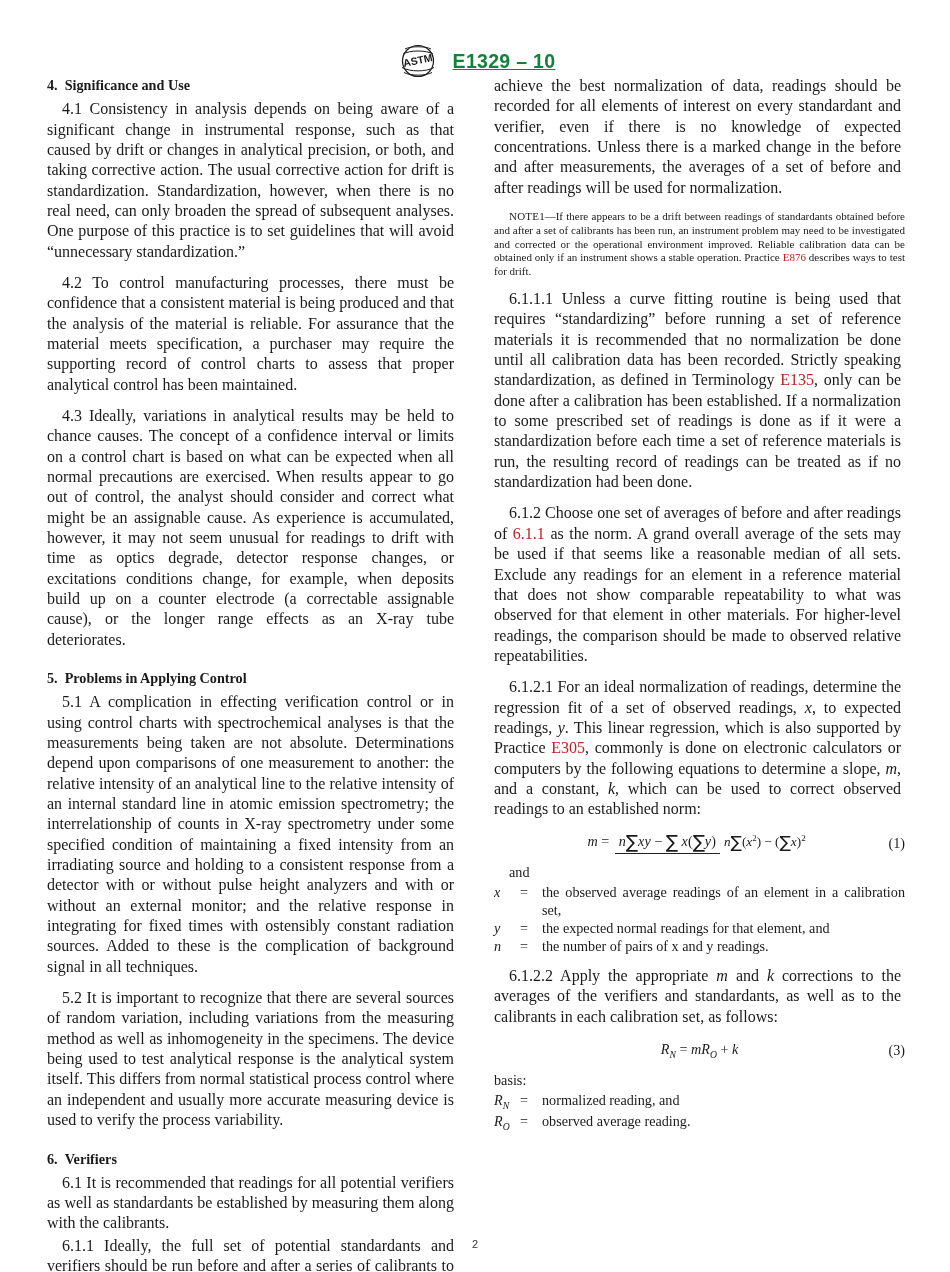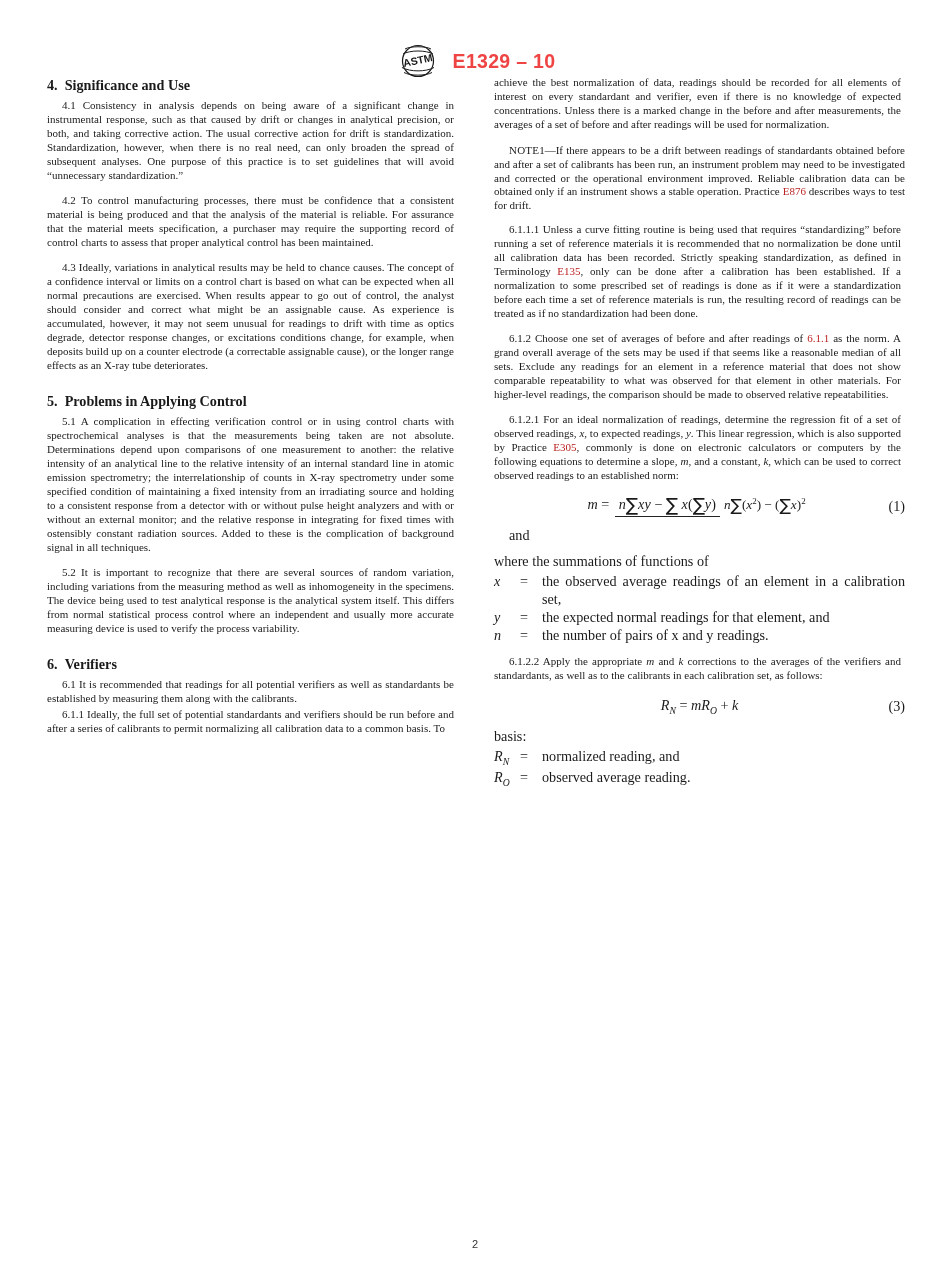--- a/index.html
+++ b/index.html
@@ -37,22 +37,23 @@
   .astm-logo {
     width: 46px;
     height: 34px;
     display: block;
   }
   .doc-designation {
     font-family: "Liberation Sans", "DejaVu Sans", sans-serif;
     font-size: 19.5px;
     font-weight: bold;
     letter-spacing: 0.3px;
-    color: #ef4444;
-    white-space: nowrap;
+    color: #15803d;
+    white-space: nowrap;
+    text-decoration: underline;
   }
 
   
   .columns {
     position: absolute;
     top: 76px;
     left: 47px;
     width: 858px;
     display: flex;
     gap: 36px;
@@ -65,21 +66,21 @@
     font-size: 14.2px;
     font-weight: bold;
     margin: 0 0 5px 0;
     padding: 0;
     line-height: 1.28;
     font-family: "Liberation Serif", "DejaVu Serif", serif;
   }
   h2.section-head .num { margin-right: 7px; }
 
   p.para {
-    font-size: 11px;
+    font-size: 16px;
     line-height: 1.272;
     margin: 0 4px 2px 0;
     text-align: justify;
     text-justify: inter-word;
     text-indent: 15px;
     hyphens: manual;
   }
   p.para.gap-before { margin-top: 11px; }
 
   p.note {
@@ -271,21 +272,20 @@
             <span class="num-part"><i>n</i><span class="sigma">∑</span><i>xy</i> − <span class="sigma">∑</span> <i>x</i>(<span class="sigma">∑</span><i>y</i>)</span>
             <span class="den-part"><i>n</i><span class="sigma">∑</span>(<i>x</i><sup class="eqsup">2</sup>) − (<span class="sigma">∑</span><i>x</i>)<sup class="eqsup">2</sup></span>
           </span>
         </span>
         <span class="eq-number">(1)</span>
       </div>
 
       <p class="and-line">and</p>
 
 
-      <p class="lead-in">where the summations of functions of</p>
 
       <table class="deflist">
         <tbody>
             <tr>
           <td class="def-sym"><i>x</i></td>
           <td class="def-eq">=</td>
           <td class="def-text">the observed average readings of an element in a calibration set,</td>
         </tr>
         <tr>
           <td class="def-sym"><i>y</i></td>

